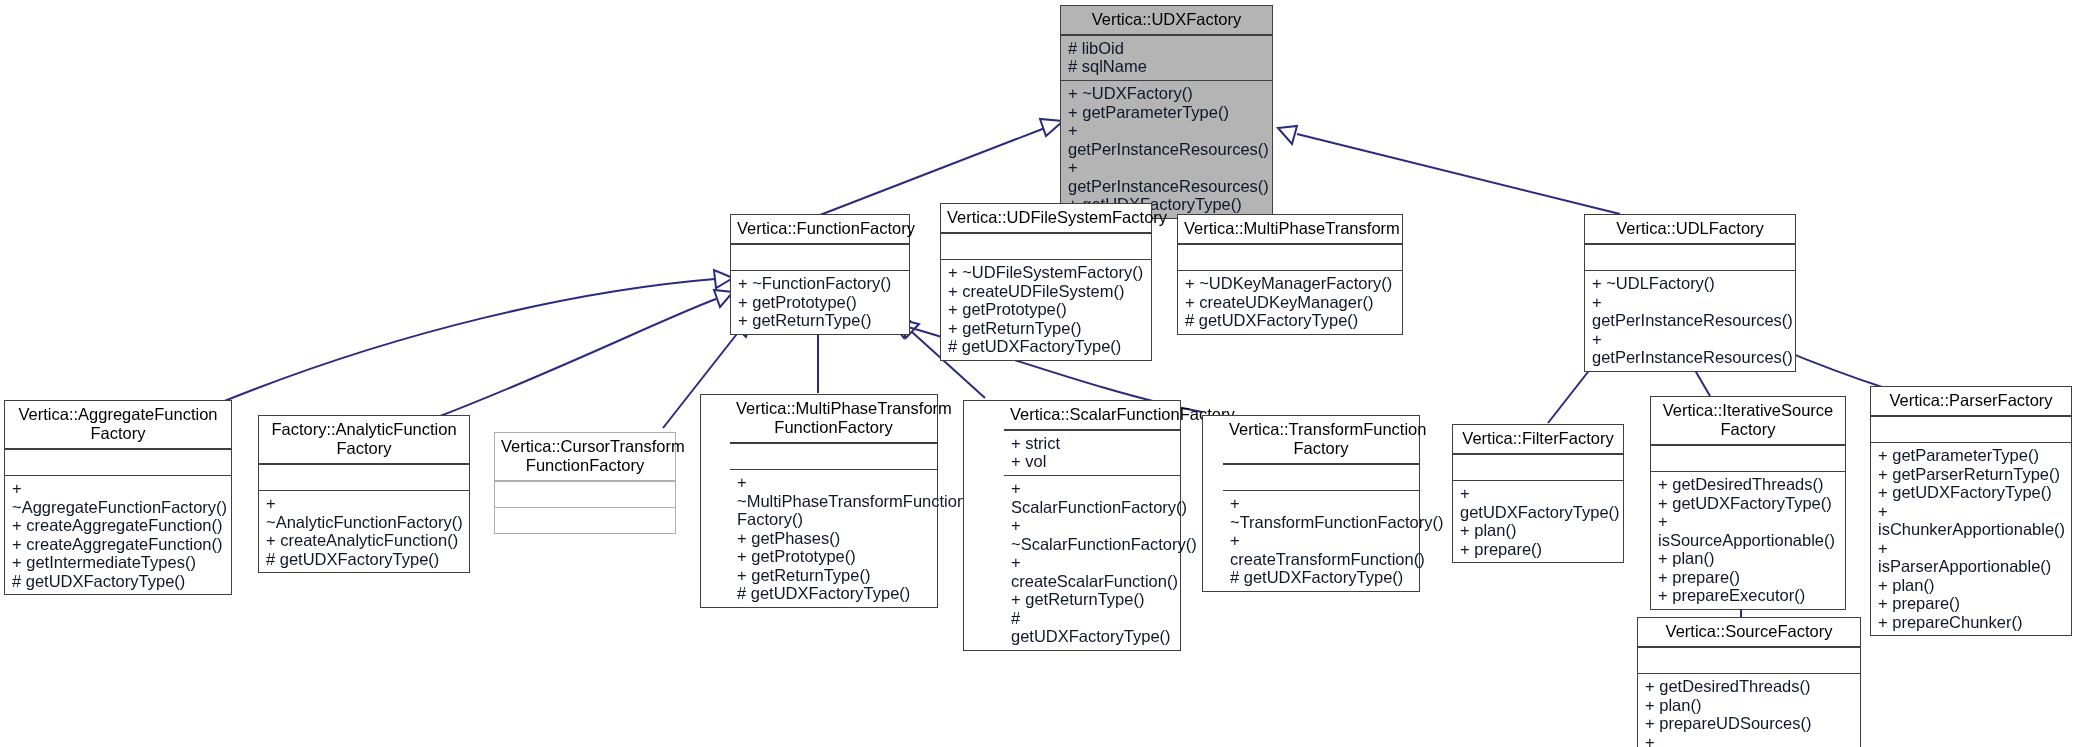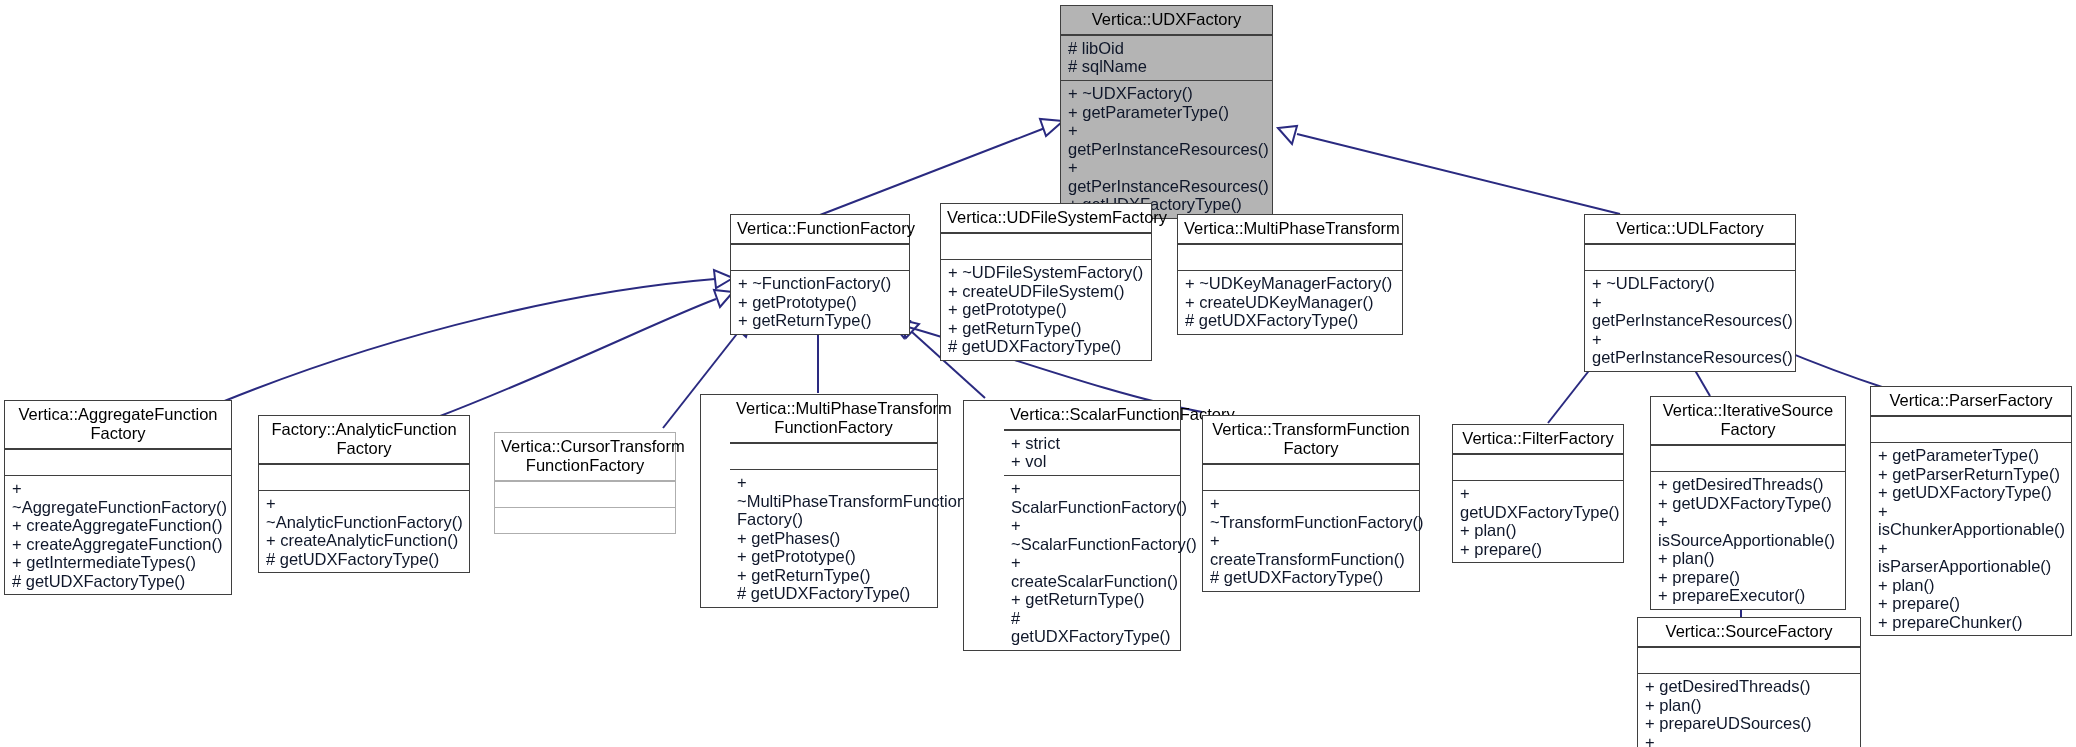--- a/index.html
+++ b/index.html
@@ -280,21 +280,21 @@
     <div class="sep"></div>
     <div class="nd-ops">
       <div class="mrow">+ ScalarFunctionFactory()</div>
       <div class="mrow">+ ~ScalarFunctionFactory()</div>
       <div class="mrow">+ createScalarFunction()</div>
       <div class="mrow">+ getReturnType()</div>
       <div class="mrow"># getUDXFactoryType()</div>
     </div>
   </div>
 
-  <div class="node" style="left:1202px; top:415px; width:218px;">
+  <div class="node" style="left:1202px; top:415px; width:218px;padding-left:20px;">
     <div class="nd-title">Vertica::TransformFunction
 Factory</div>
     <div class="sep"></div>
     <div class="nd-attrs empty"></div>
     <div class="sep"></div>
     <div class="nd-ops">
       <div class="mrow">+ ~TransformFunctionFactory()</div>
       <div class="mrow">+ createTransformFunction()</div>
       <div class="mrow"># getUDXFactoryType()</div>
     </div>

